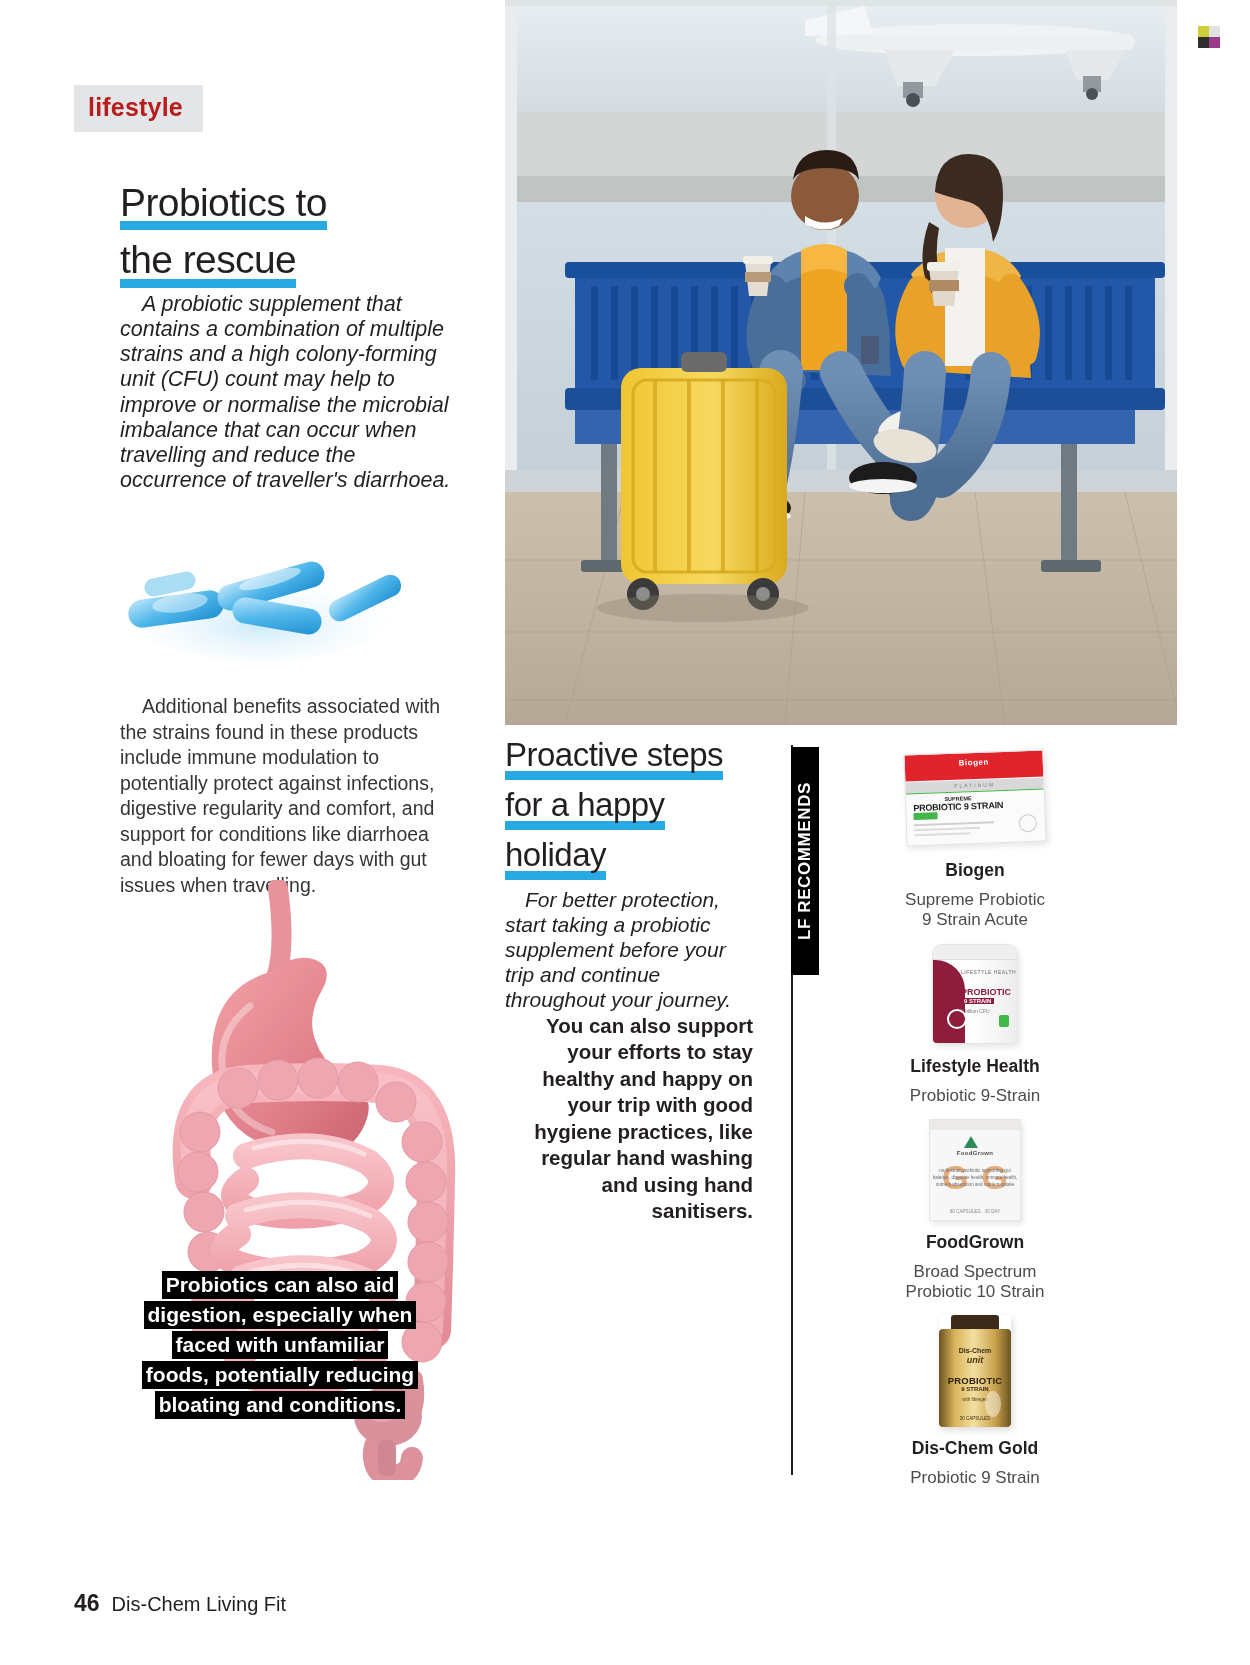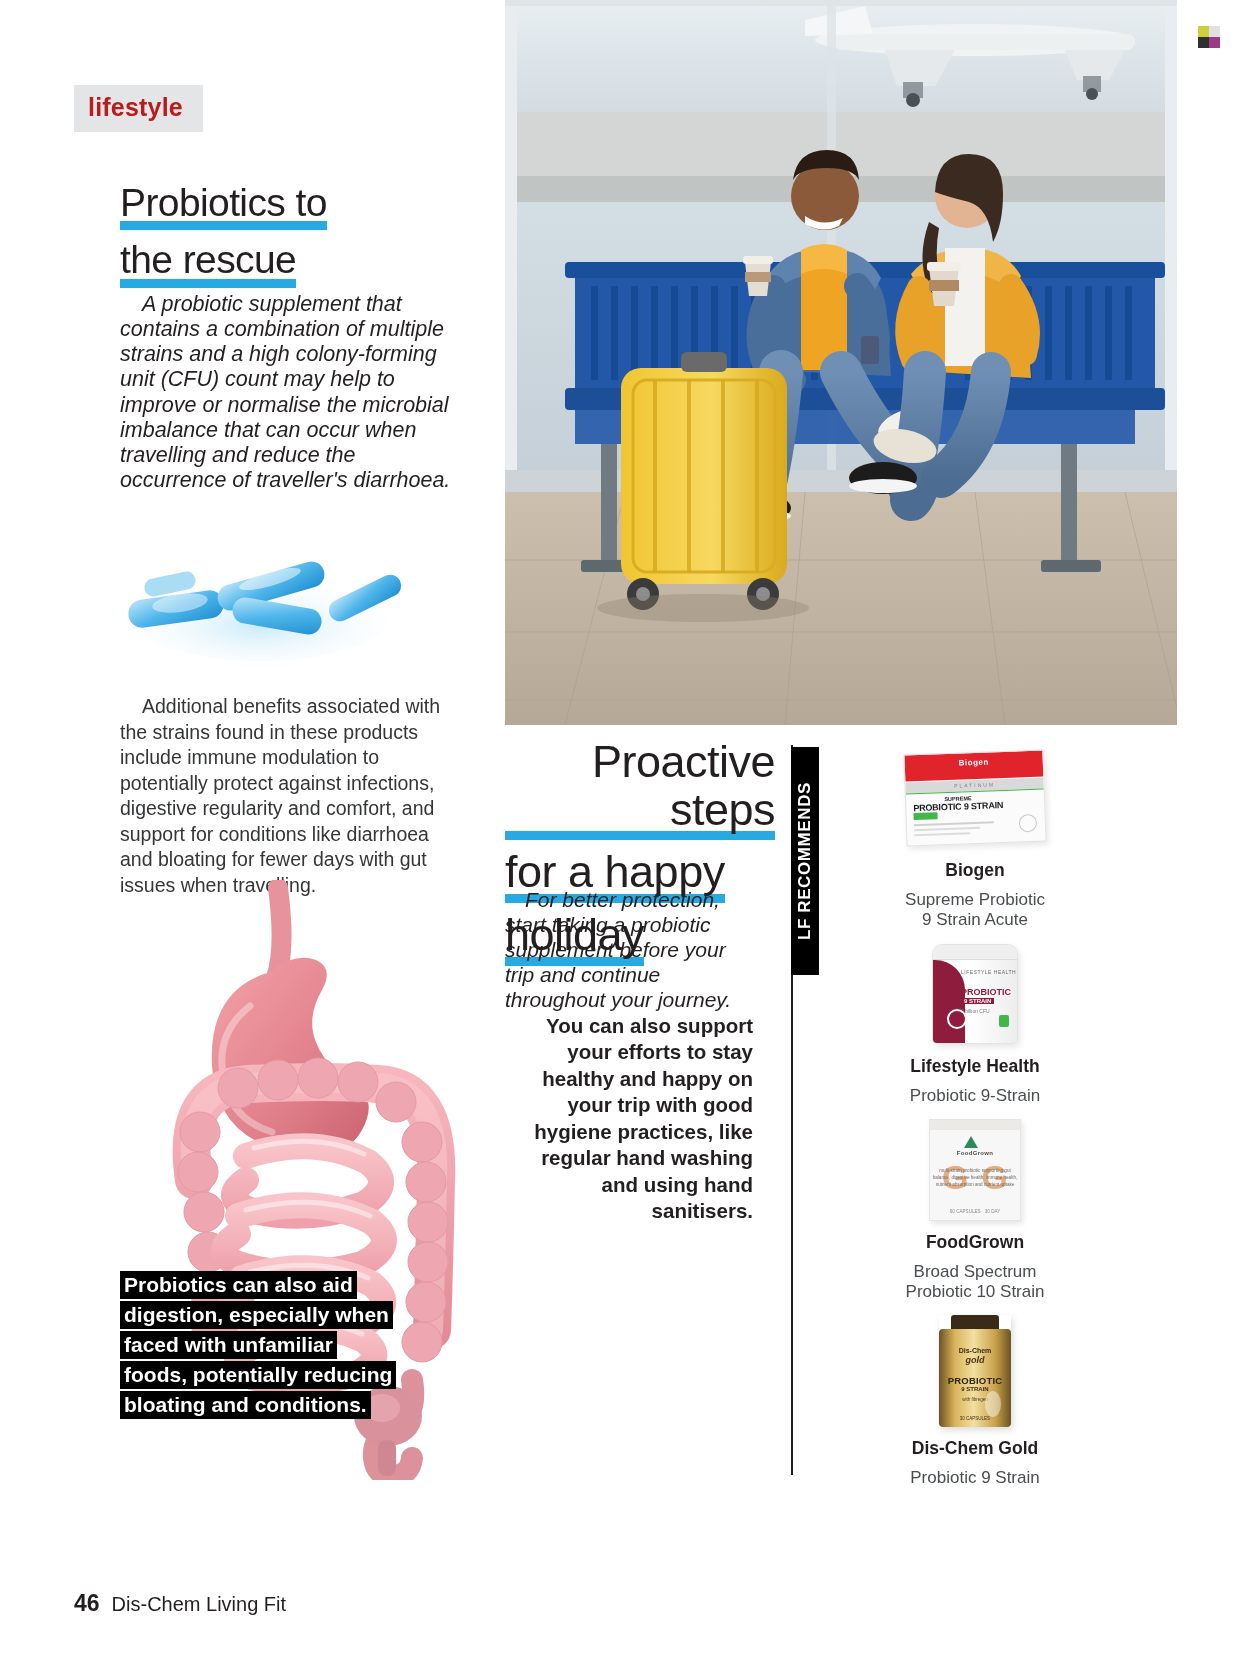--- a/index.html
+++ b/index.html
@@ -38,21 +38,21 @@
   .hl-head .ln span { position:relative; z-index:2; background:transparent; }
 
   #head-left {
     position:absolute; left:120px; top:182px; width:360px;
     font-size:39px; letter-spacing:-.6px; color:#231f20;
   }
   #head-left .ln { margin-bottom:14px; }
 
   #head-mid {
     position:absolute; left:505px; top:738px; width:270px;
-    font-size:45px; letter-spacing:-.5px; color:#231f20;
+    font-size:33px; letter-spacing:-.5px; color:#231f20;
   }
   #head-mid .ln { margin-bottom:13px; }
 
   
   .col-left { position:absolute; left:120px; width:345px; }
 
   #lead-para {
     top:292px;
     font-style:italic; font-size:21.5px; line-height:1.17;
     color:#231f20; text-indent:22px;
@@ -78,21 +78,21 @@
   #callout {
     position:absolute; left:120px; top:1272px; width:320px;
     font-size:21px; font-weight:700; line-height:1.285;
     z-index:6;
   }
   #callout span.cl {
     background:#000; color:#fff;
     display:inline; padding:2px 4px 3px 4px;
     box-decoration-break:clone; -webkit-box-decoration-break:clone;
   }
-  #callout .row { margin-bottom:3px; }
+  #callout .row { margin-bottom:3px;text-align:center; }
 
   
   #hero {
     position:absolute; left:505px; top:0; width:672px; height:725px;
     overflow:hidden;
     background:linear-gradient(#cfd6da,#b9c2c8);
   }
   
   #crop-mark {
     position:absolute; right:30px; top:26px; width:22px; height:22px; z-index:30;
@@ -601,21 +601,21 @@
     <div class="desc" style="white-space:pre-line">Broad Spectrum
 Probiotic 10 Strain</div>
   </div>
 
   <div class="product">
     <div class="shot" style="height:122px">
       <div class="pkg pkg-bottle">
         <div class="cap"></div>
         <div class="body">
           <div class="dc">Dis-Chem</div>
-          <div class="gold">gold</div>
+          <div class="gold">unit</div>
           <div class="pb2">PROBIOTIC</div>
           <div class="st2">9 STRAIN</div>
           <div class="sm">with fibregen</div>
           <div class="cnt">30 CAPSULES</div>
           <div class="shine"></div>
         </div>
       </div>
     </div>
     <div class="brand">Dis-Chem Gold</div>
     <div class="desc" style="white-space:pre-line">Probiotic 9 Strain</div>

